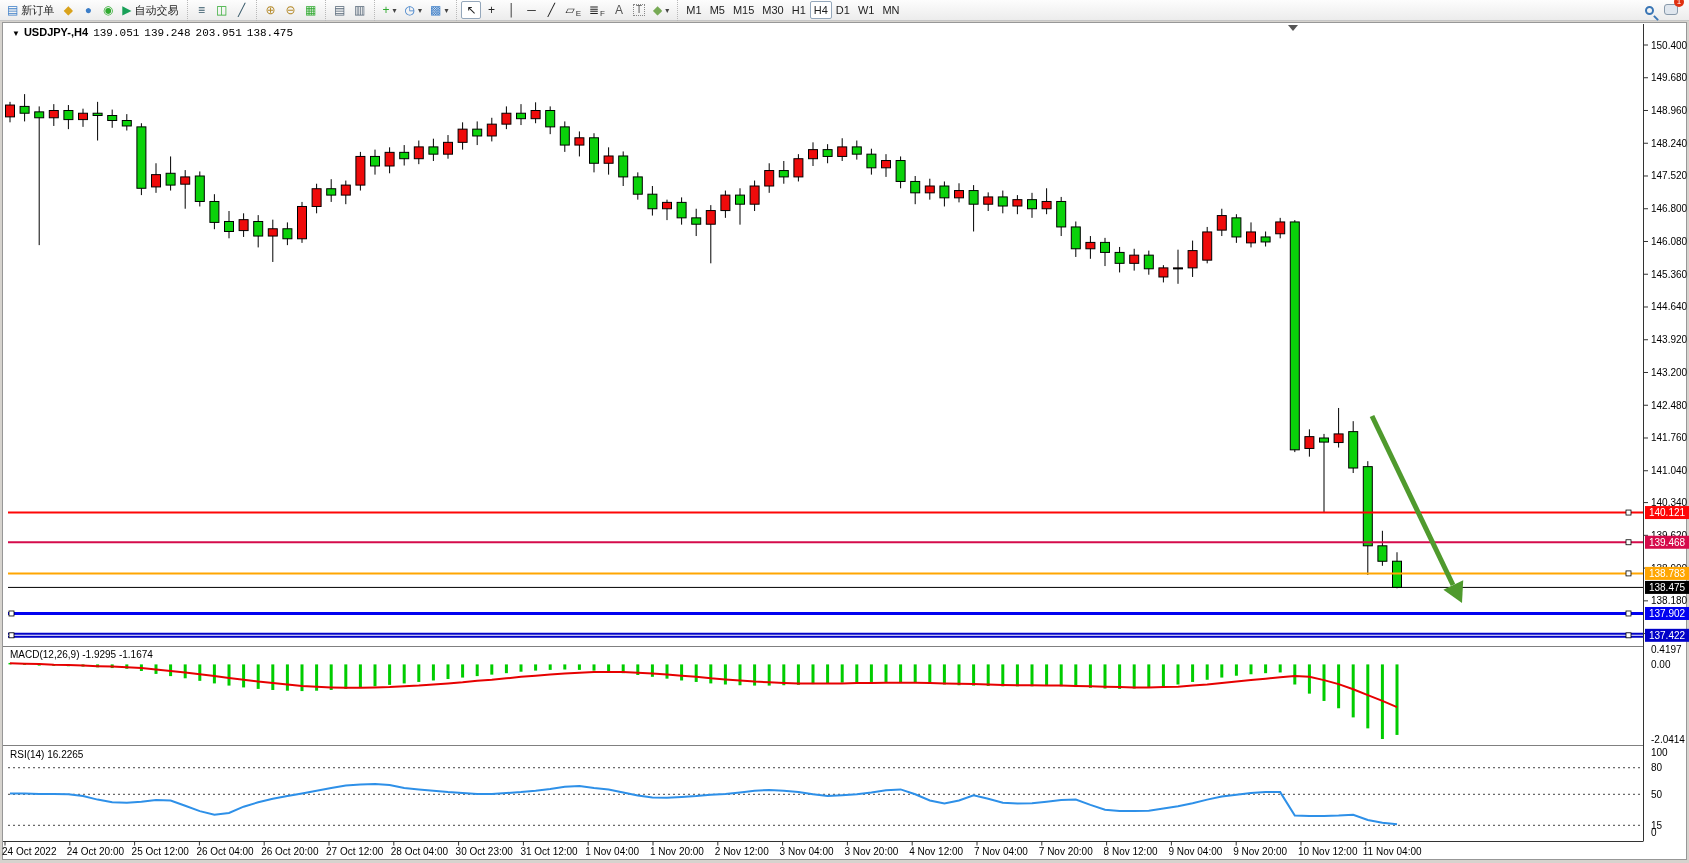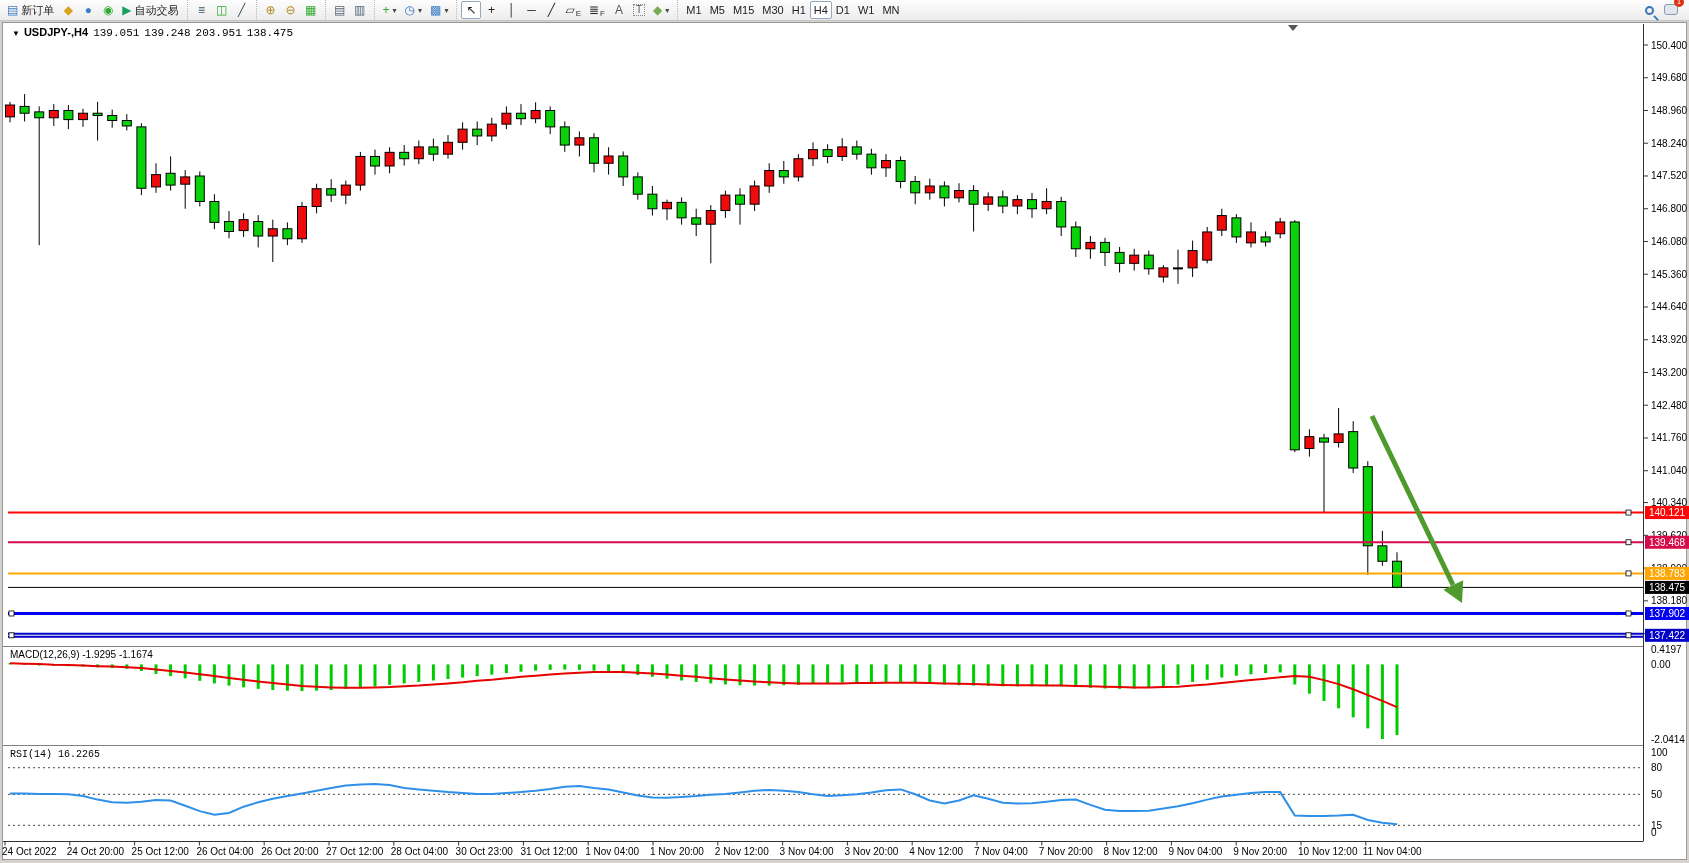--- a/index.html
+++ b/index.html
@@ -622,16 +622,16 @@
   </svg>
 
 <div class="chart-title">
   <span class="dd">▼</span><span class="sym">USDJPY-,H4</span><span class="num">139.051</span><span class="num">139.248</span><span class="num">203.951</span><span class="num">138.475</span>
 </div>
 
 <div class="ind-label" style="left:10px;top:649px;">
   <span>MACD(12,26,9)</span>
   <span>-1.9295 -1.1674</span>
 </div>
-<div class="ind-label" style="left:10px;top:749px;font-family:Liberation Mono, monospace;">
+<div class="ind-label" style="left:10px;top:749px;">
   <span>RSI(14)</span>
   <span>16.2265</span>
 </div>
 
 </body></html>

